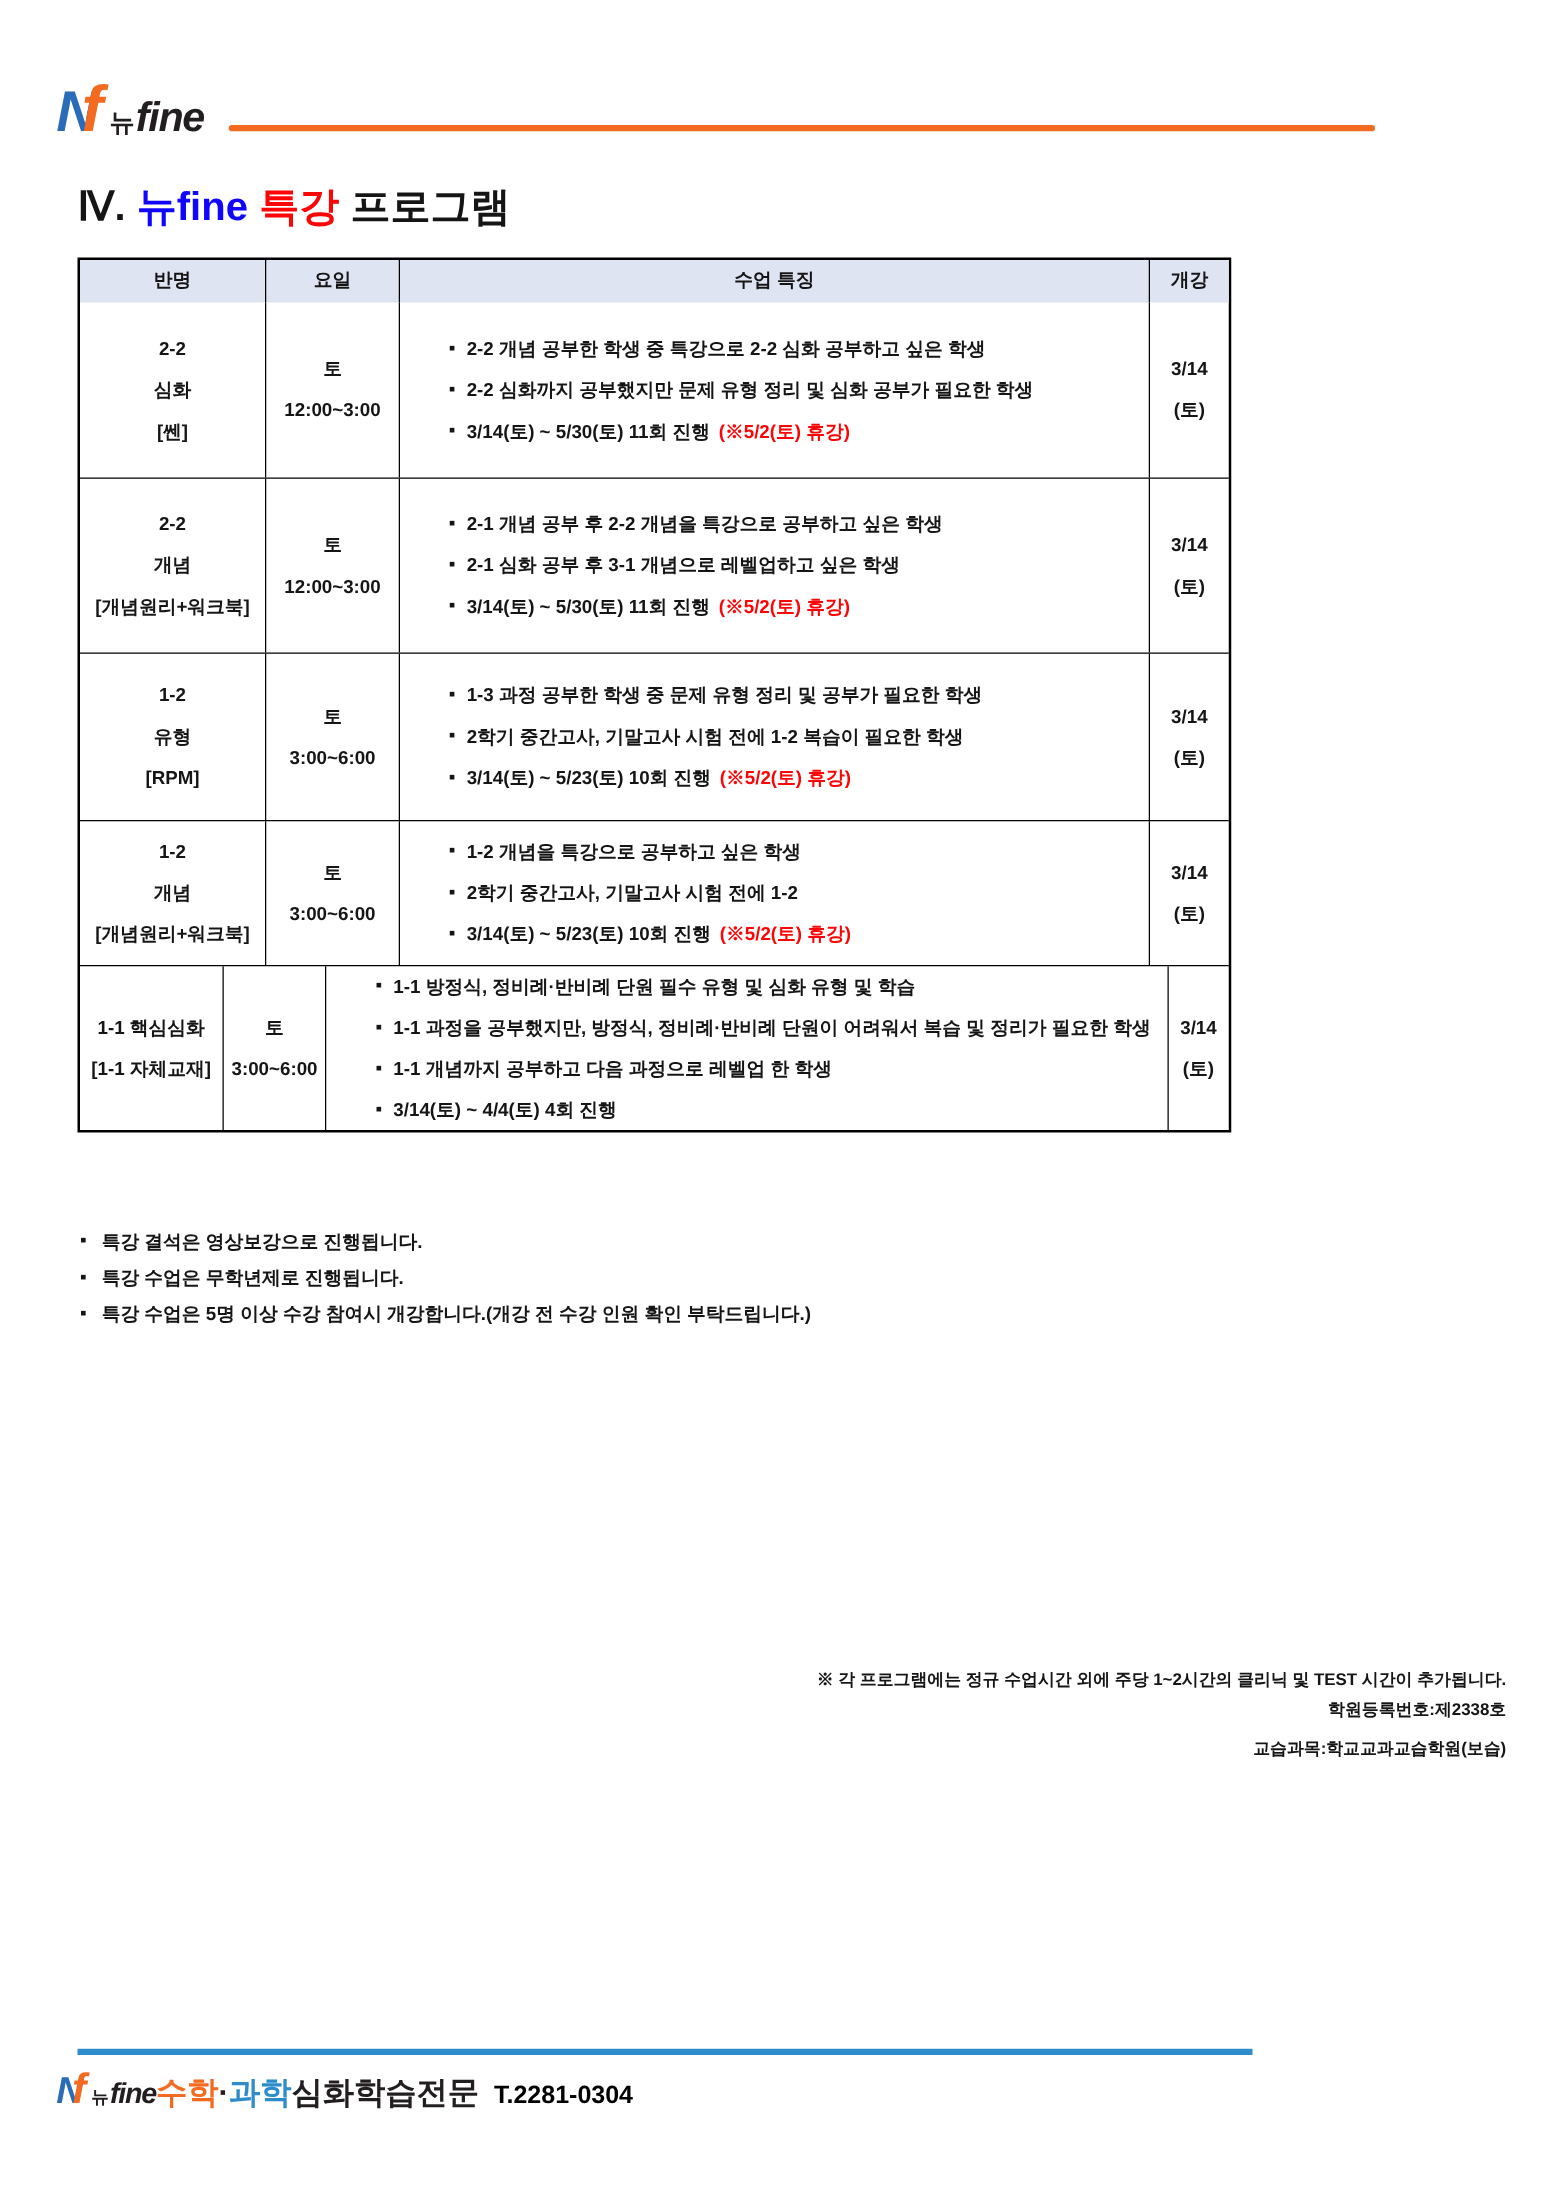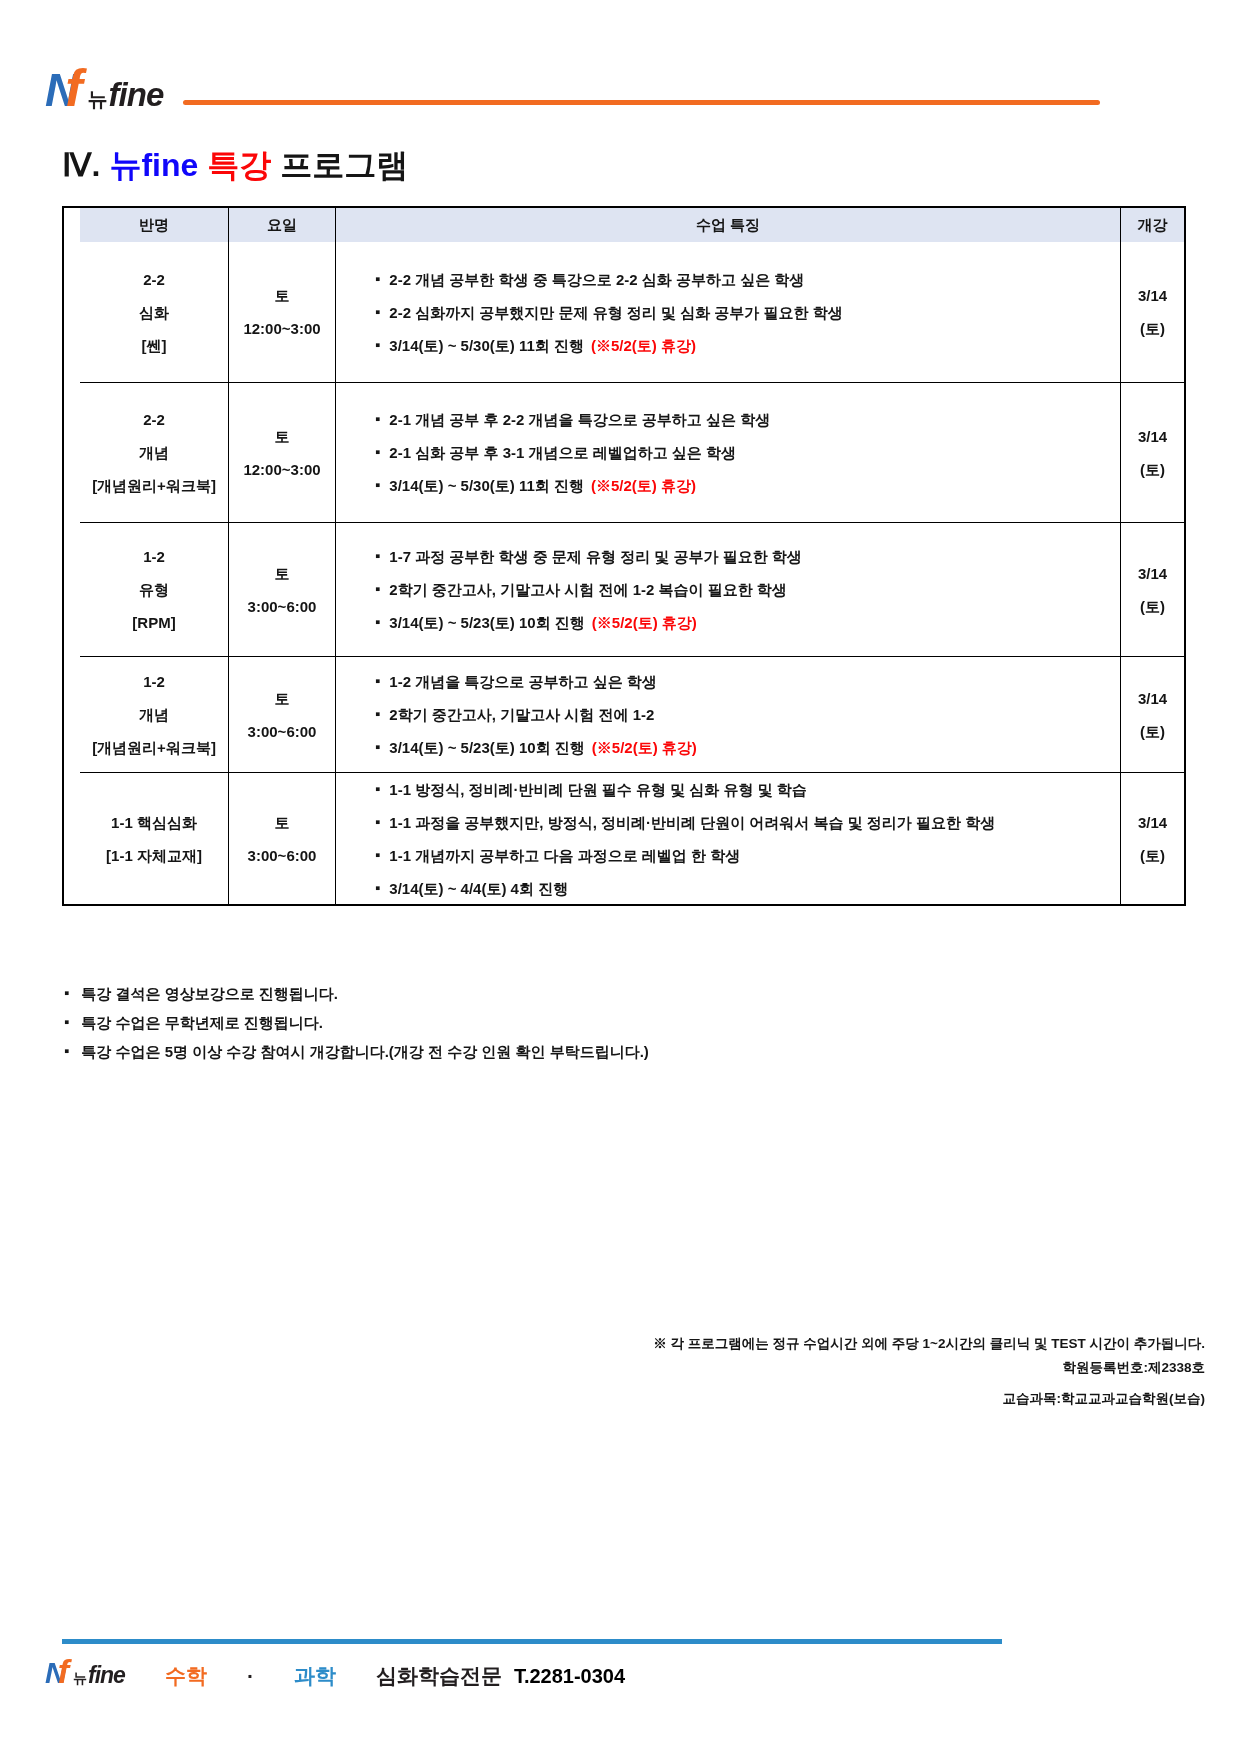--- a/index.html
+++ b/index.html
@@ -15,21 +15,21 @@
   .brand .latin{font-size:33px;font-style:italic;color:#221e1f;letter-spacing:-1px;}
   .orange-line{position:absolute;left:183px;top:100px;width:917px;height:5px;background:var(--c-orange,#f26b21);border-radius:3px;}
 
   
   .title{position:absolute;left:62px;top:144px;margin:0;font-size:32px;letter-spacing:0;}
   .title span{margin-right:9px;}
   .t-blue{color:var(--c-title_blue,#1006fa);}
   .t-red{color:var(--c-red,#fb0607);}
 
   
-  .table{position:absolute;left:62px;top:206px;width:1124px;border:2px solid #000;box-sizing:border-box;padding-left:16px;}
+  .table{position:absolute;left:62px;top:206px;width:923px;border:2px solid #000;box-sizing:border-box;}
   .tr{display:flex;border-top:1.5px solid #000;box-sizing:border-box;}
   .tr:first-child{border-top:none;}
   .td{box-sizing:border-box;border-left:1.5px solid #000;display:flex;flex-direction:column;
       align-items:center;justify-content:center;text-align:center;font-size:15px;line-height:2.2;}
   .td:first-child{border-left:none;}
   .c1{width:148px;}
   .c2{width:107px;}
   .c3{flex:1;align-items:flex-start;text-align:left;padding:0 13px;}
   .c4{width:64px;}
   .thead{height:34px;background:var(--c-header_bg,#dee4f2);}
@@ -52,21 +52,21 @@
   .fineprint{position:absolute;left:62px;top:1332px;width:1143px;text-align:right;font-size:13.5px;line-height:24px;}
   .fineprint .gap{margin-top:7px;}
 
   
   .footer-line{position:absolute;left:62px;top:1639px;width:940px;height:4.5px;background:var(--c-footer_blue,#2d8cc9);}
   .brand-bottom{position:absolute;left:45px;top:1652px;}
   .brand-bottom .n{font-size:30px;letter-spacing:-2px;}
   .brand-bottom .f{font-size:34px;margin-left:-7px;}
   .brand-bottom .kor{font-size:14px;margin:0 1px 0 4px;}
   .brand-bottom .latin{font-size:23px;}
-  .ftxt{font-size:21px;color:#221e1f;margin-left:40px;}
+  .ftxt{font-size:25px;color:#221e1f;}
   .sub1{color:var(--c-orange,#f26b21);}
   .sub2{color:var(--c-footer_blue,#2d8cc9);}
   .phone{color:#000;margin-left:12px;font-size:20px;}
 </style>
 </head>
 <body>
 
 <div class="page">
 
   <div class="brand brand-top">
@@ -133,21 +133,21 @@
           <div class="td c1">
             <div>1-2</div>
             <div>유형</div>
             <div>[RPM]</div>
           </div>
           <div class="td c2">
             <div>토</div>
             <div>3:00~6:00</div>
           </div>
           <div class="td c3">
-            <div class="feat"><span class="blt">▪</span><span>1-7 과정 공부한 학생 중 문제 유형 정리 및 공부가 필요한 학생</span></div>
+            <div class="feat"><span class="blt">▪</span><span>1-3 과정 공부한 학생 중 문제 유형 정리 및 공부가 필요한 학생</span></div>
             <div class="feat"><span class="blt">▪</span><span>2학기 중간고사, 기말고사 시험 전에 1-2 복습이 필요한 학생</span></div>
             <div class="feat"><span class="blt">▪</span><span>3/14(토) ~ 5/23(토) 10회 진행</span><span class="red">(※5/2(토) 휴강)</span></div>
           </div>
           <div class="td c4">
             <div>3/14</div>
             <div>(토)</div>
           </div>
         </div>
         <div class="tr">
           <div class="td c1">

